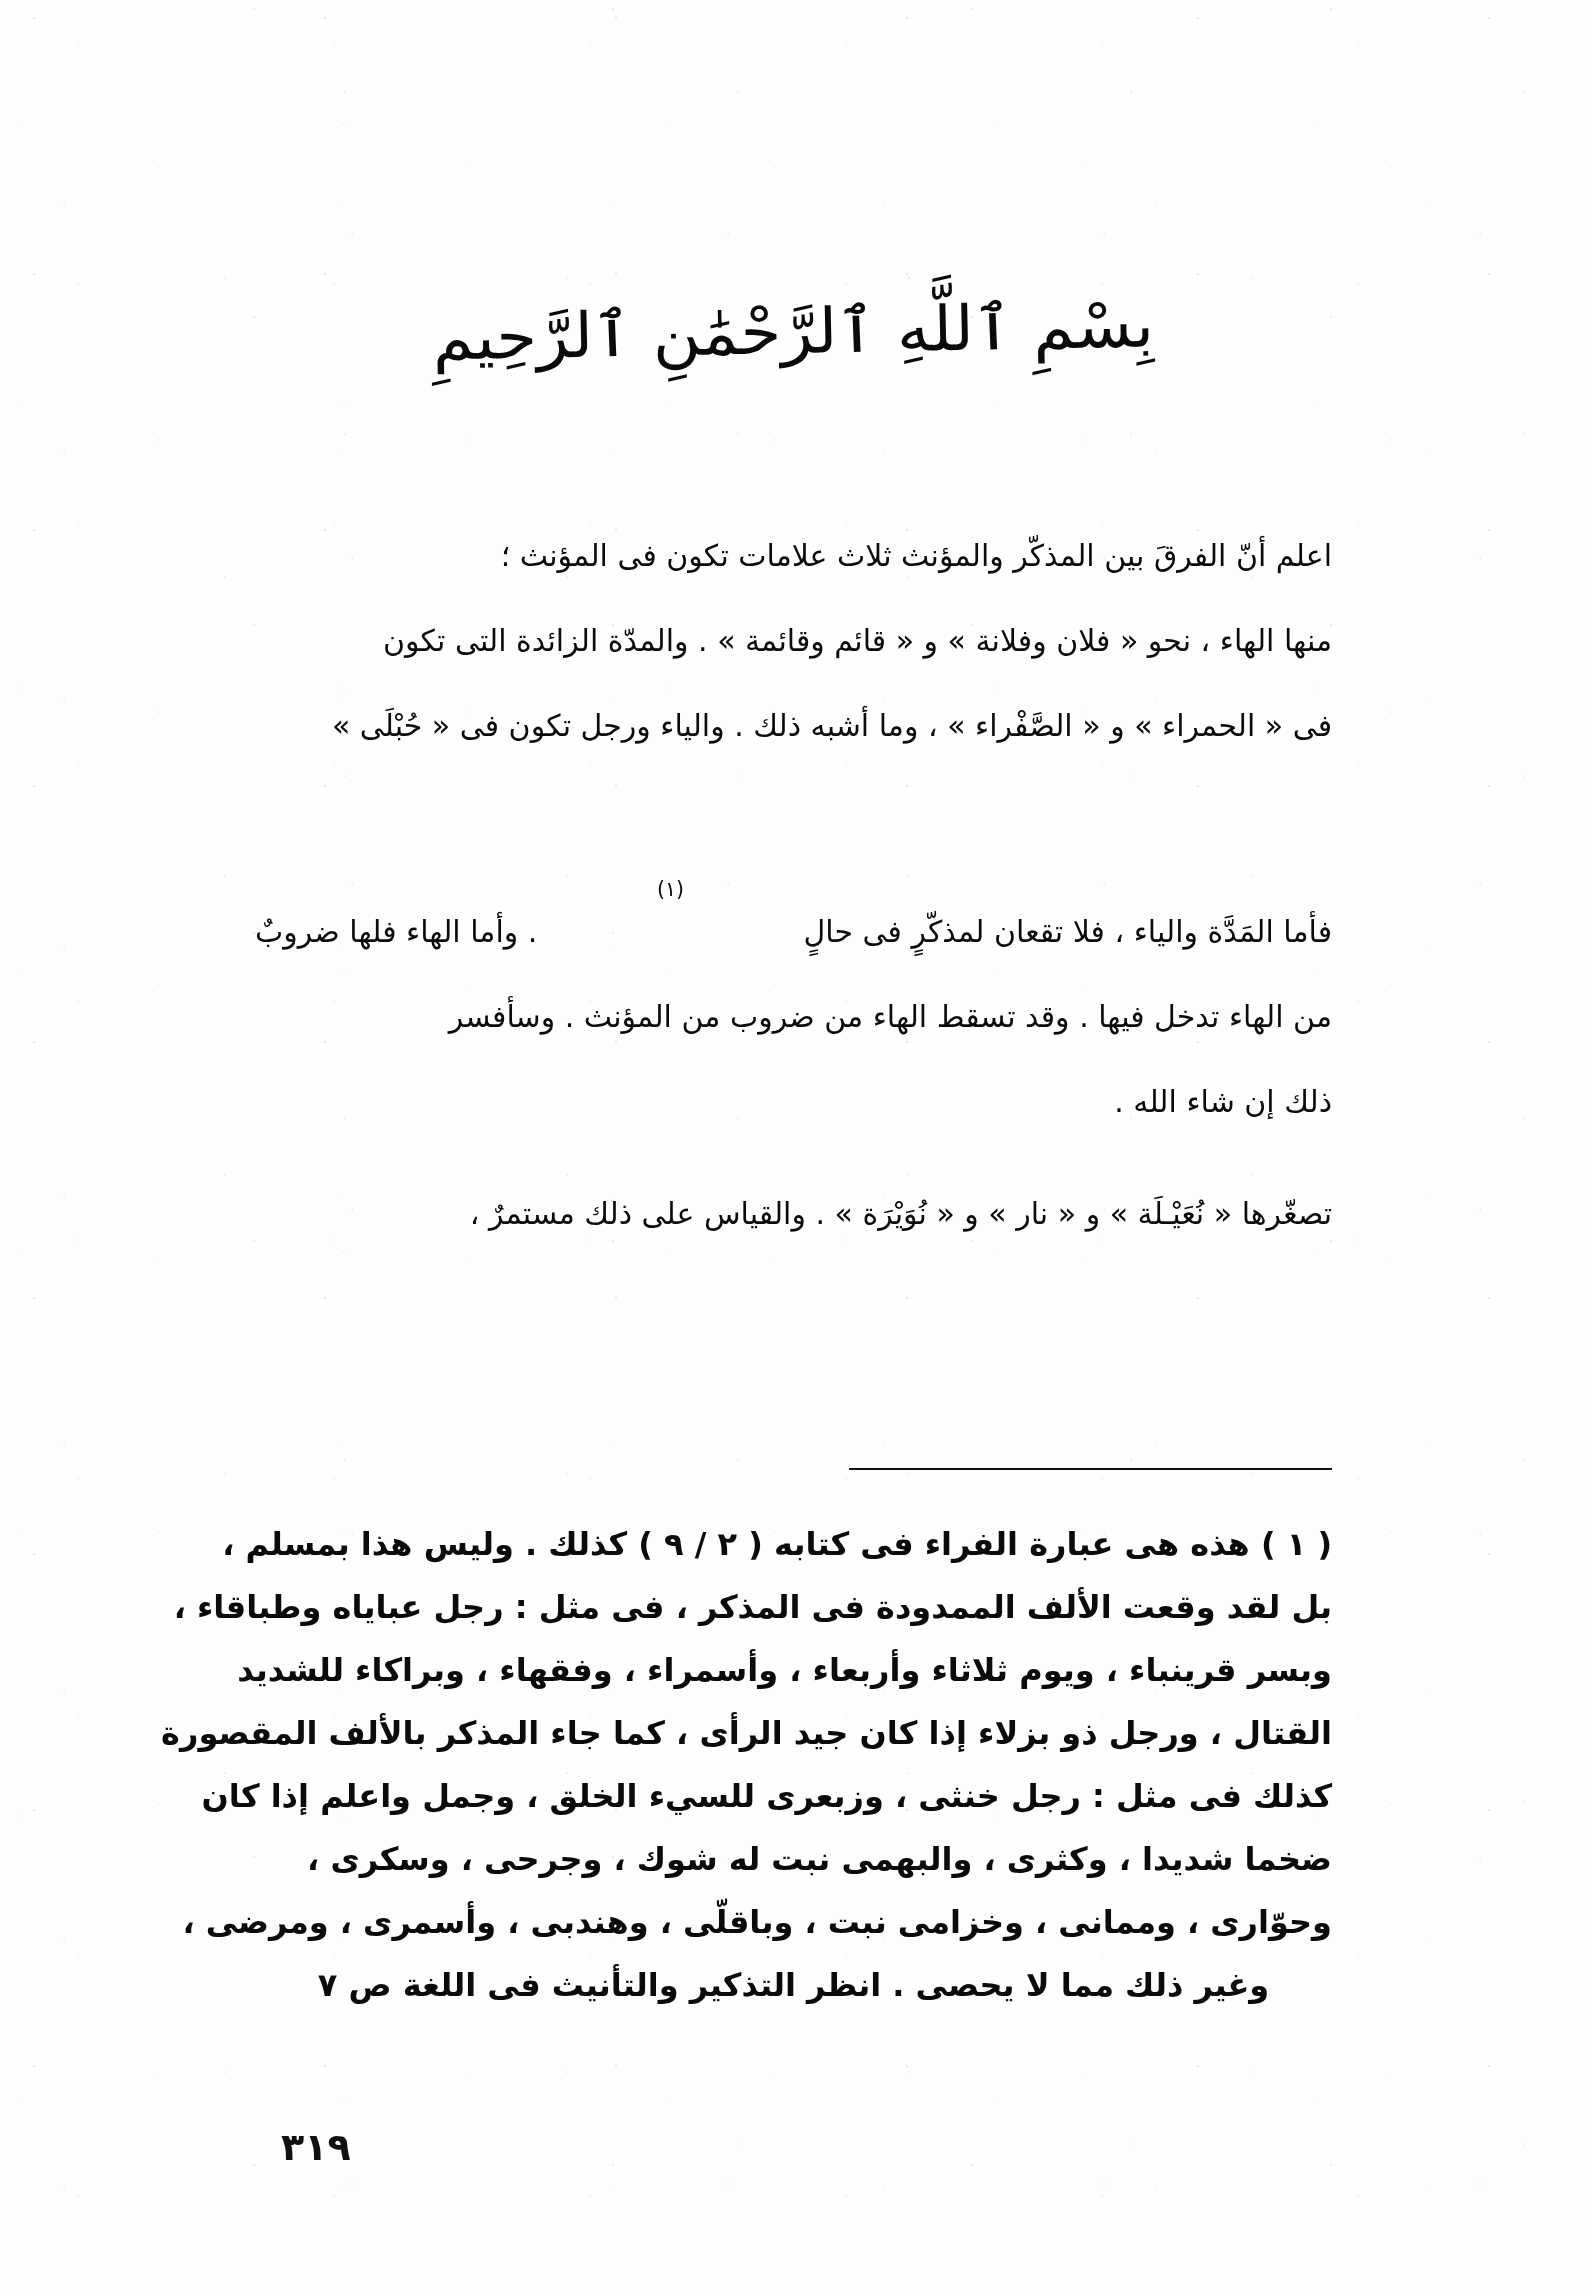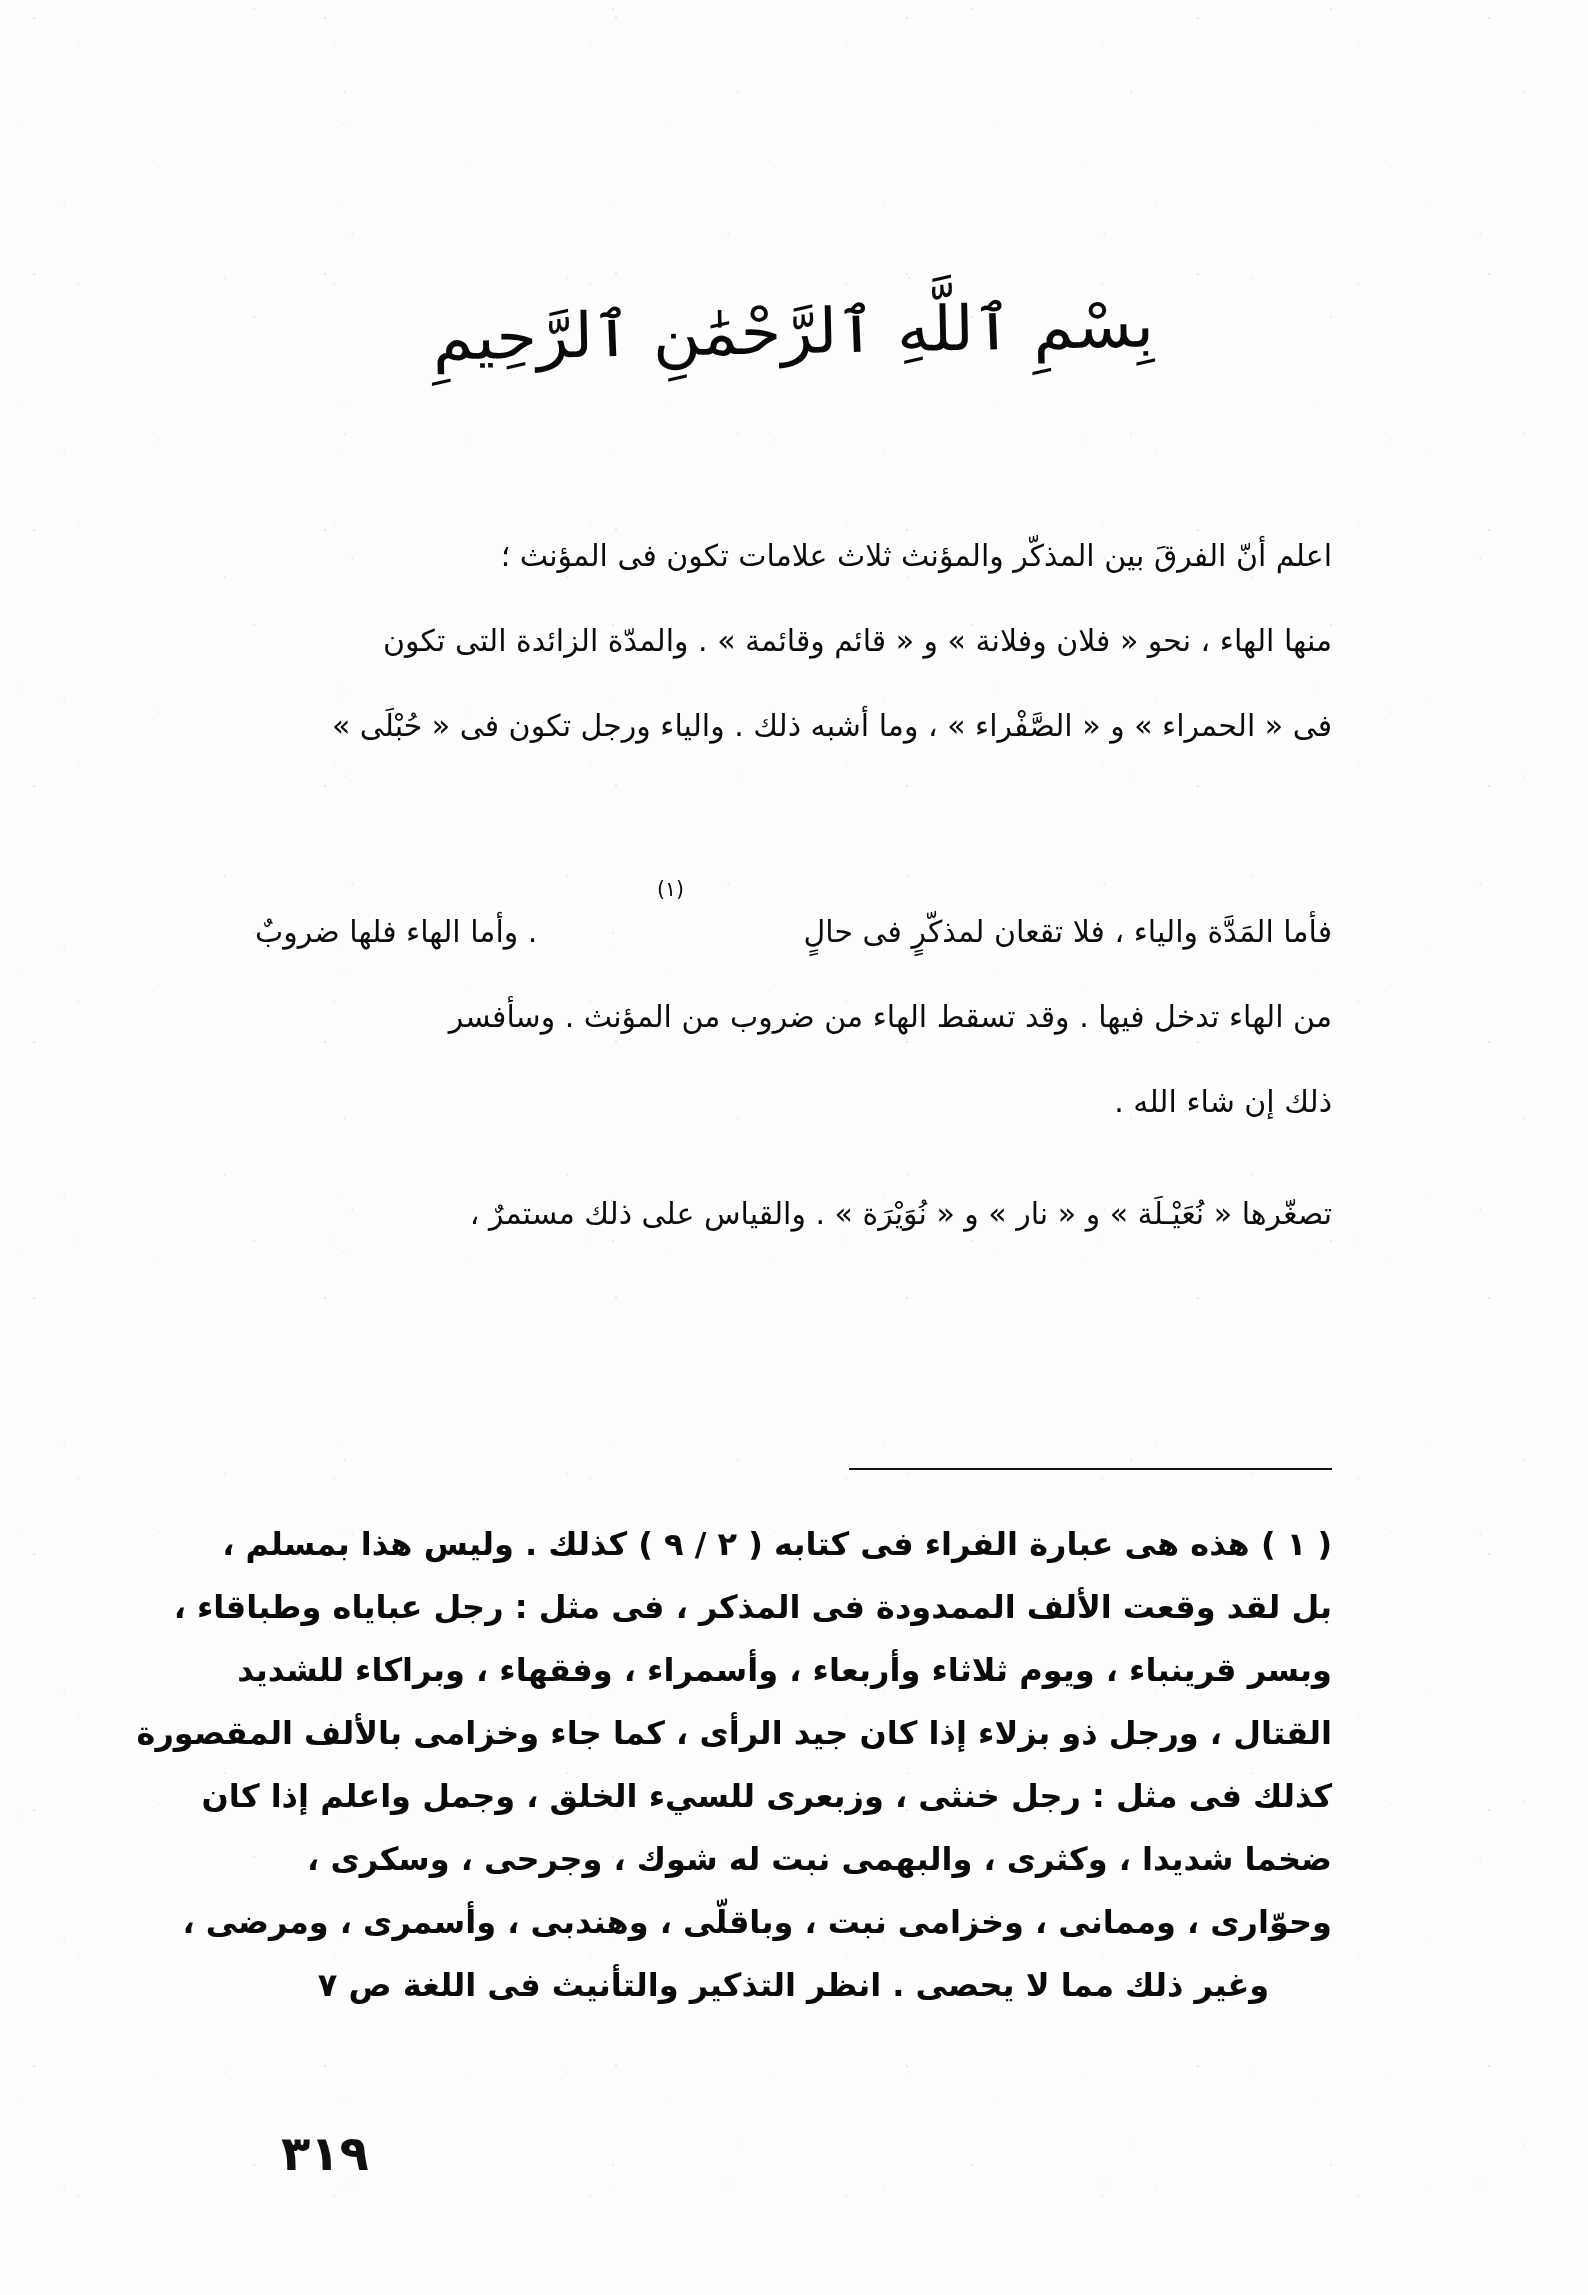--- a/index.html
+++ b/index.html
@@ -134,21 +134,21 @@
   .fn-line.last {
     display: block;
     text-align: center;
   }
 
   
   .page-number {
     position: absolute;
     left: 282px;
     top: 2125px;
-    font-size: 48px;
+    font-size: 38px;
     font-weight: 700;
     color: #101010;
     letter-spacing: 1.7px;
     font-family: "DejaVu Sans", sans-serif;
     direction: rtl;
   }
 </style>
 </head>
 <body>
 
@@ -200,21 +200,21 @@
       <div class="fn-line">
         <span>( ١ ) هذه هى عبارة الفراء فى كتابه ( ٢ / ٩ ) كذلك . وليس هذا بمسلم ،</span>
       </div>
       <div class="fn-line">
         <span>بل لقد وقعت الألف الممدودة فى المذكر ، فى مثل : رجل عباياه وطباقاء ،</span>
       </div>
       <div class="fn-line">
         <span>وبسر قرينباء ، ويوم ثلاثاء وأربعاء ، وأسمراء ، وفقهاء ، وبراكاء للشديد</span>
       </div>
       <div class="fn-line">
-        <span>القتال ، ورجل ذو بزلاء إذا كان جيد الرأى ، كما جاء وخزامى بالألف المقصورة</span>
+        <span>القتال ، ورجل ذو بزلاء إذا كان جيد الرأى ، كما جاء المذكر بالألف المقصورة</span>
       </div>
       <div class="fn-line">
         <span>كذلك فى مثل : رجل خنثى ، وزبعرى للسيء الخلق ، وجمل واعلم إذا كان</span>
       </div>
       <div class="fn-line">
         <span>ضخما شديدا ، وكثرى ، والبهمى نبت له شوك ، وجرحى ، وسكرى ،</span>
       </div>
       <div class="fn-line">
         <span>وحوّارى ، وممانى ، وخزامى نبت ، وباقلّى ، وهندبى ، وأسمرى ، ومرضى ،</span>
       </div>

